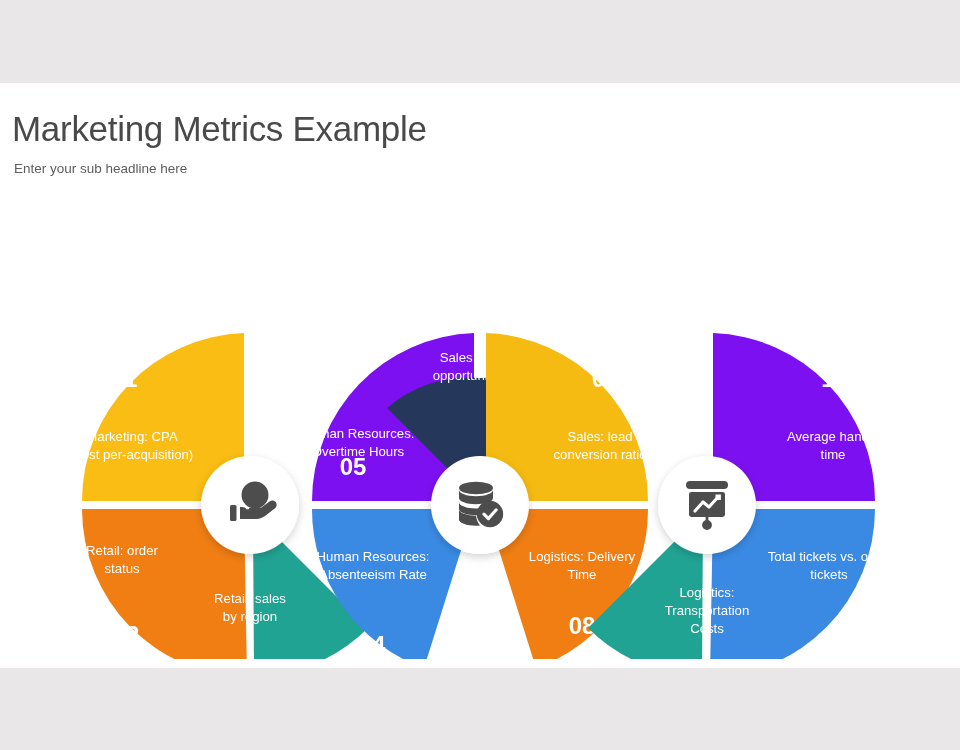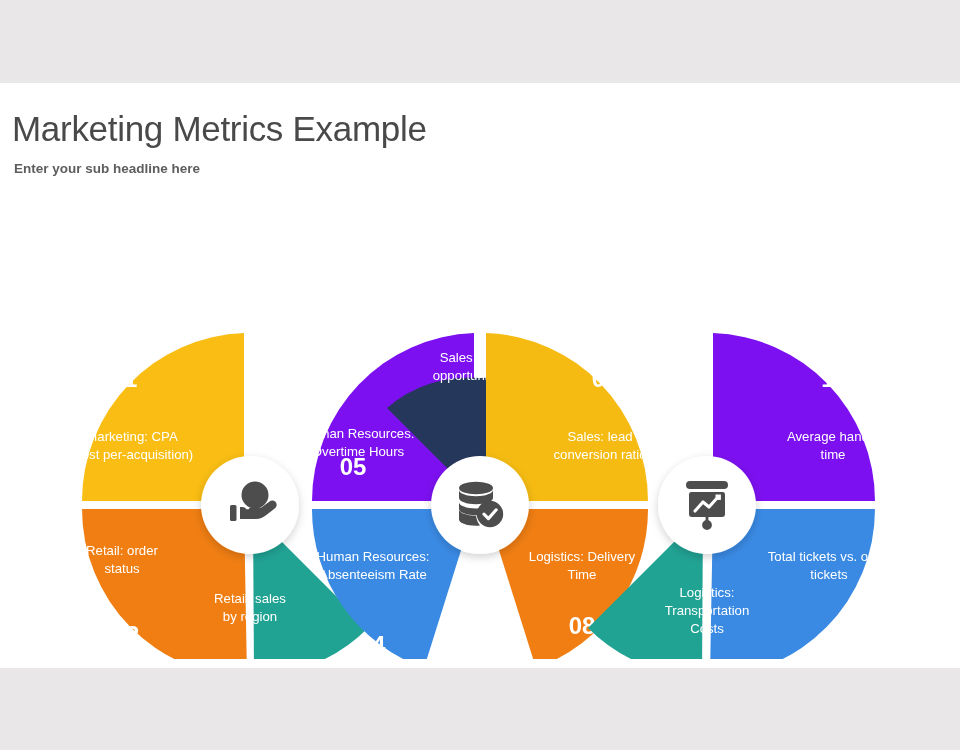--- a/index.html
+++ b/index.html
@@ -44,21 +44,21 @@
     font-weight: 400;
     color: #494949;
     letter-spacing: -0.3px;
     white-space: nowrap;
   }
   #subtitle {
     position: absolute;
     left: 14px;
     top: 78px;
     font-size: 13.5px;
-    font-weight: 700;
+    font-weight: 400;
     color: #5d5d5d;
     white-space: nowrap;
   }
 
   #graphic {
     position: absolute;
     left: 0;
     top: 96px;
     width: 960px;
     height: 480px;

